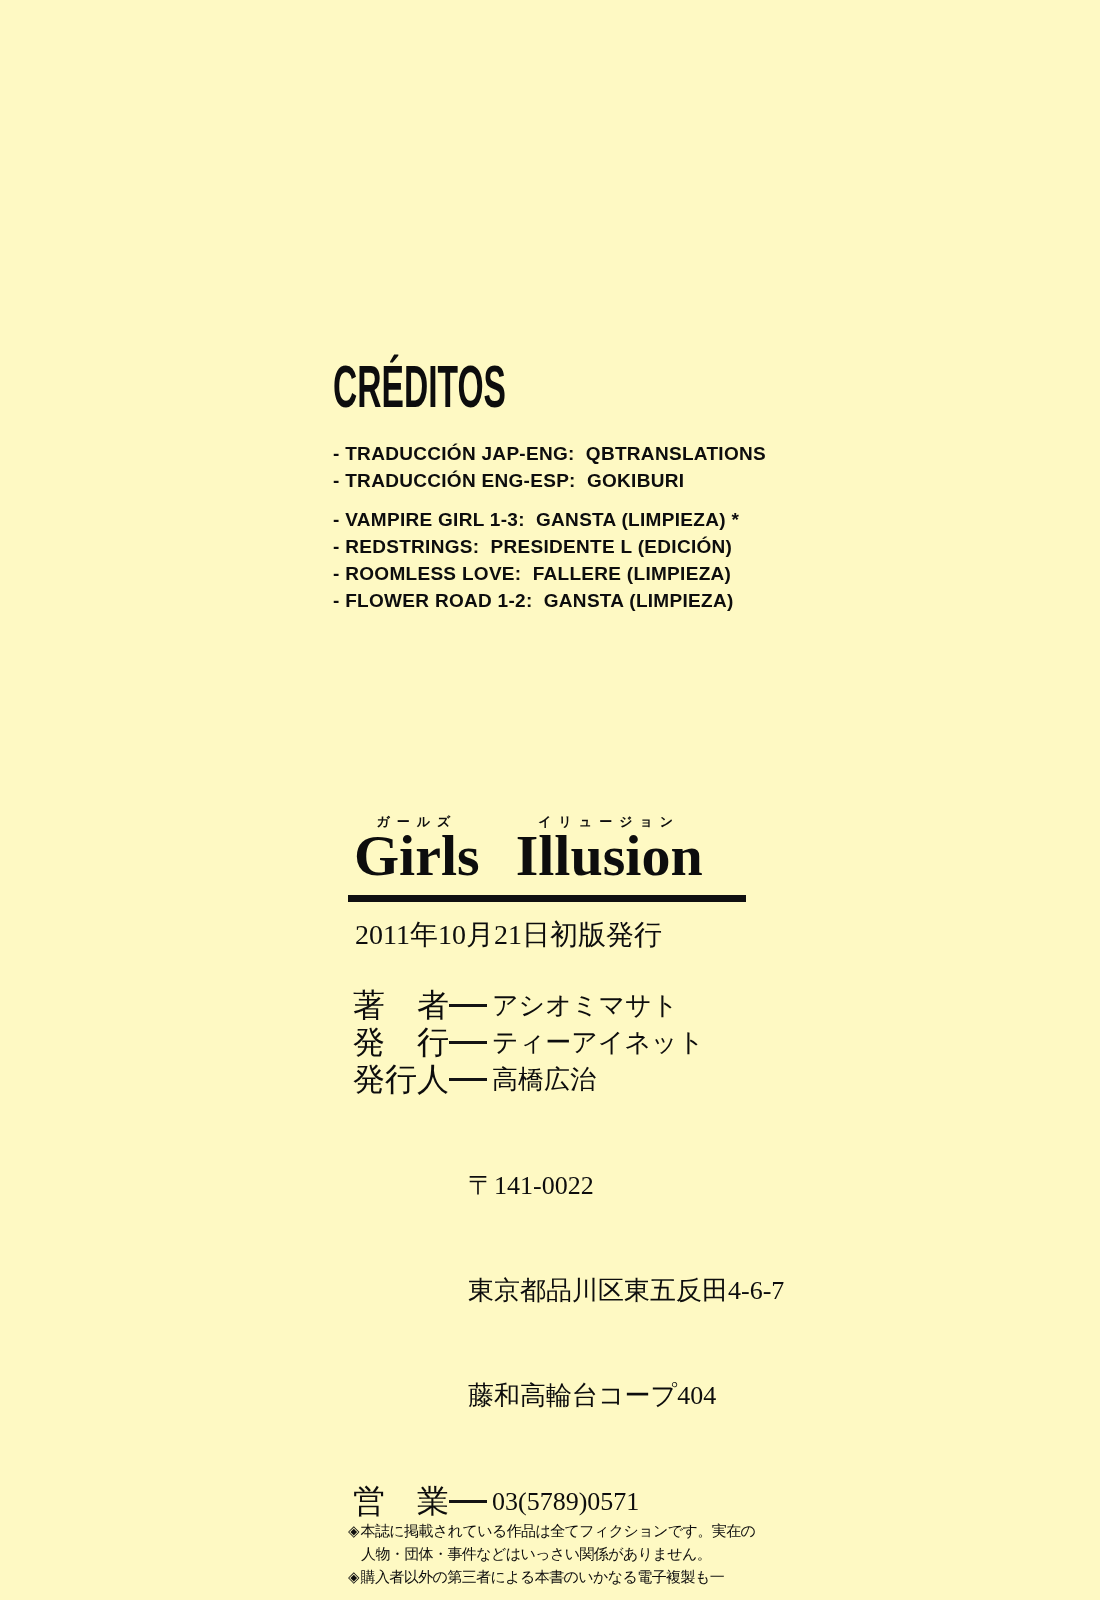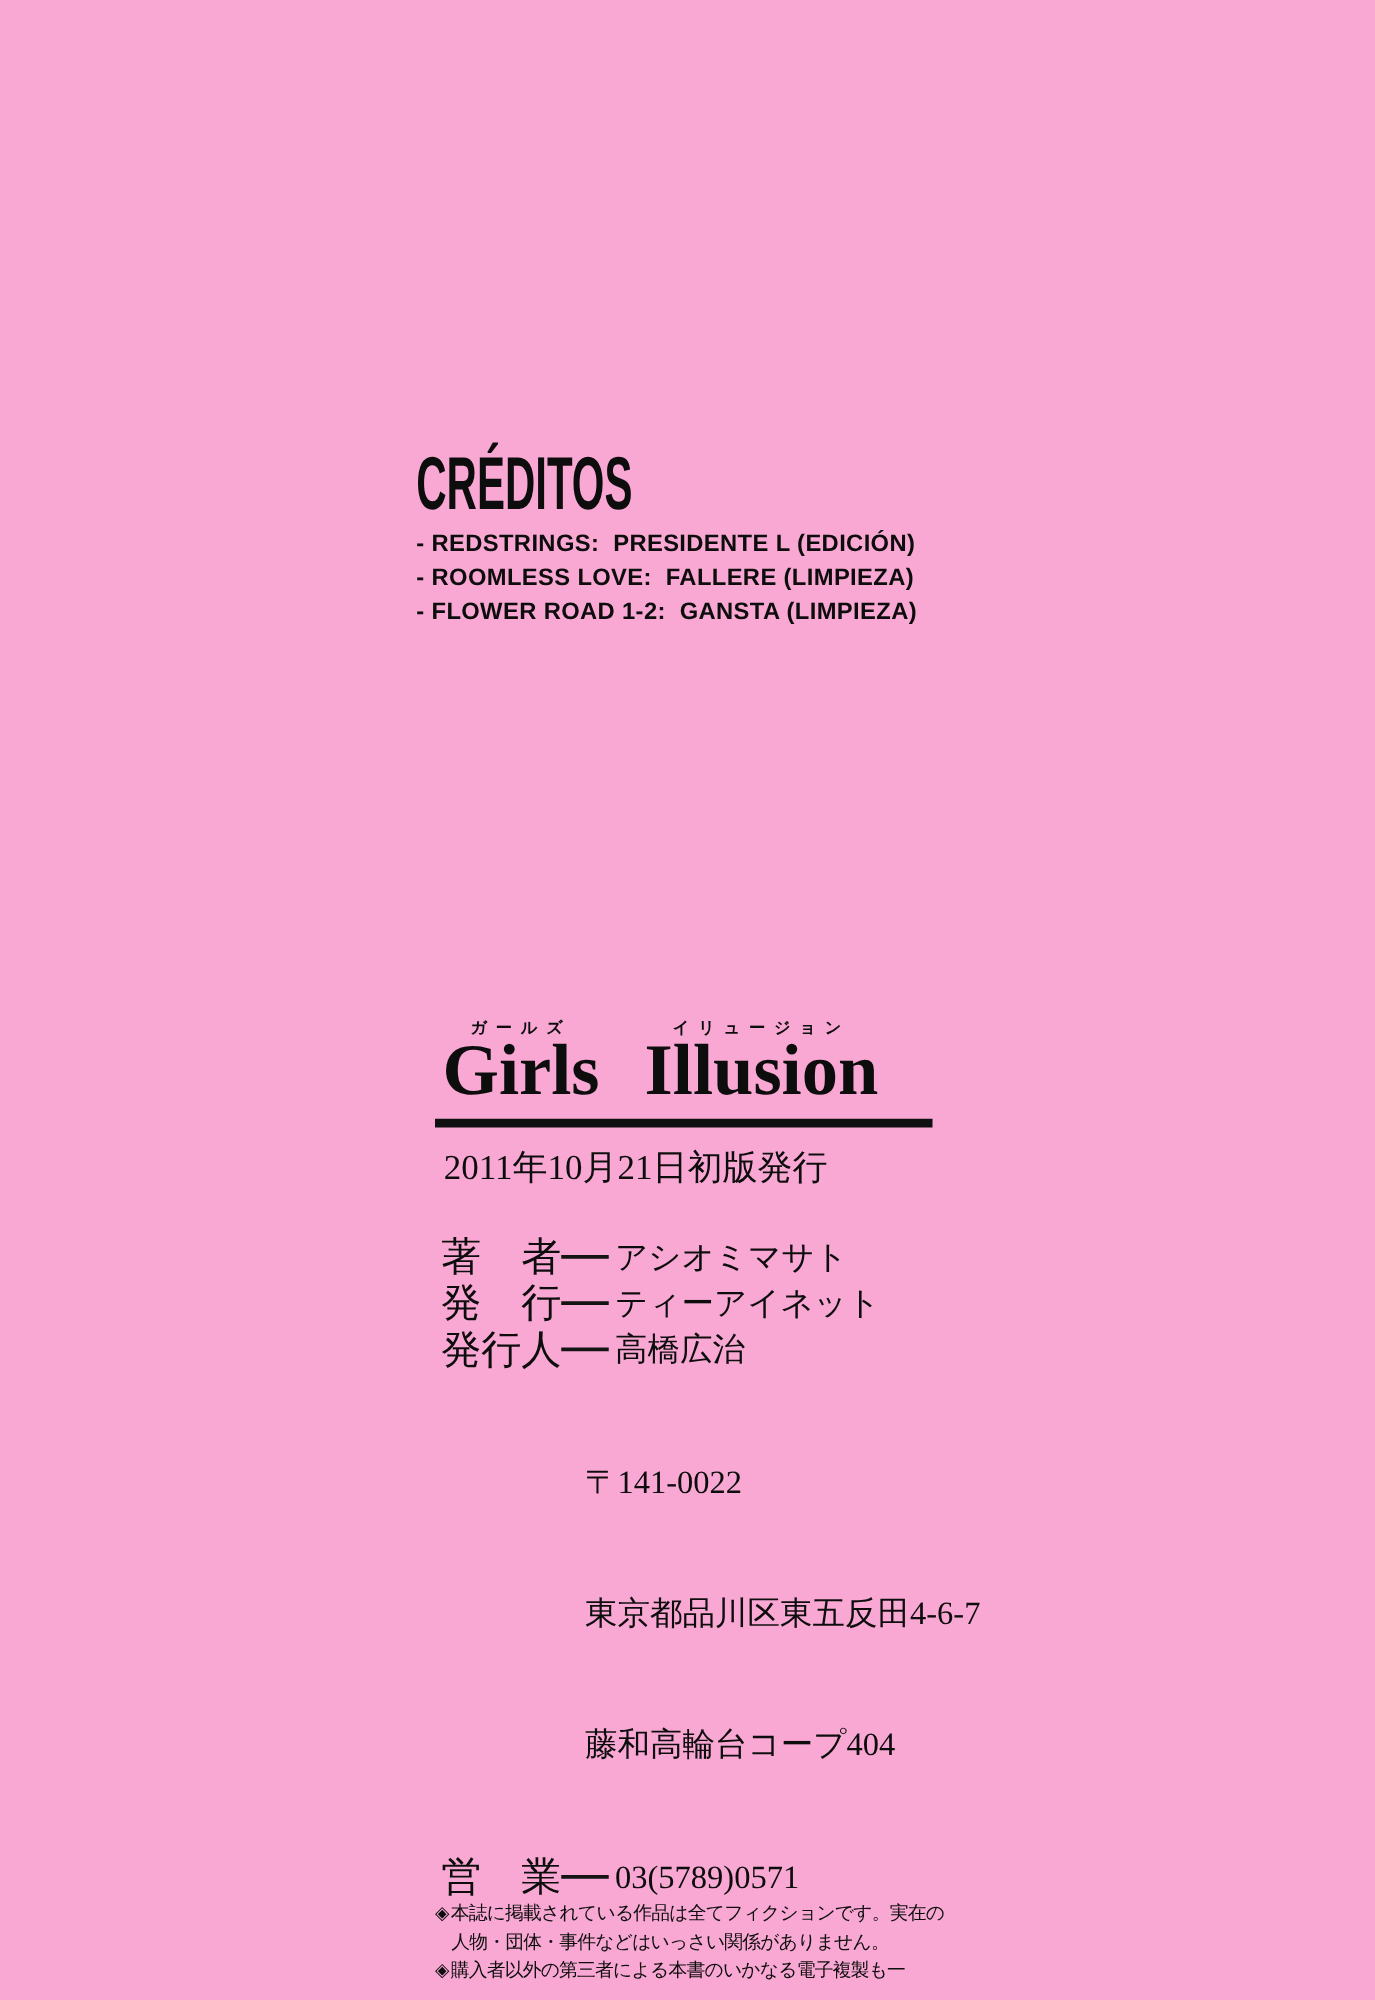--- a/index.html
+++ b/index.html
@@ -1,19 +1,19 @@
 <!DOCTYPE html>
 <html><head>
 <meta charset="utf-8">
 <style>
   html,body{margin:0;padding:0;background:#e8e8e6;}
   .page{
     position:relative;
     width:1100px;height:1600px;
-    background:#f9a8d4;
+    background:#fef9c3;
     color:#0d0d0d;
     overflow:hidden;
     font-family:"Liberation Serif","DejaVu Serif",serif;
   }
 
   
   .credits{
     position:absolute;left:333px;top:364px;width:560px;
     font-family:"Liberation Sans","DejaVu Sans",sans-serif;
     font-weight:bold;
@@ -81,22 +81,27 @@
   .notice-cont{padding-left:13px;}
 </style>
 </head>
 <body>
 
 <div class="page">
 
   <section class="credits">
     <h1 class="credits-heading">CRÉDITOS</h1>
 
+    <ul class="credit-lines group-1">
+      <li class="credit-line">- TRADUCCIÓN JAP-ENG:  QBTRANSLATIONS</li>
+      <li class="credit-line">- TRADUCCIÓN ENG-ESP:  GOKIBURI</li>
+    </ul>
 
     <ul class="credit-lines group-2">
+      <li class="credit-line">- VAMPIRE GIRL 1-3:  GANSTA (LIMPIEZA) *</li>
       <li class="credit-line">- REDSTRINGS:  PRESIDENTE L (EDICIÓN)</li>
       <li class="credit-line">- ROOMLESS LOVE:  FALLERE (LIMPIEZA)</li>
       <li class="credit-line">- FLOWER ROAD 1-2:  GANSTA (LIMPIEZA)</li>
     </ul>
 
   </section>
 
   <section class="colophon">
 
     <div class="title-row">

